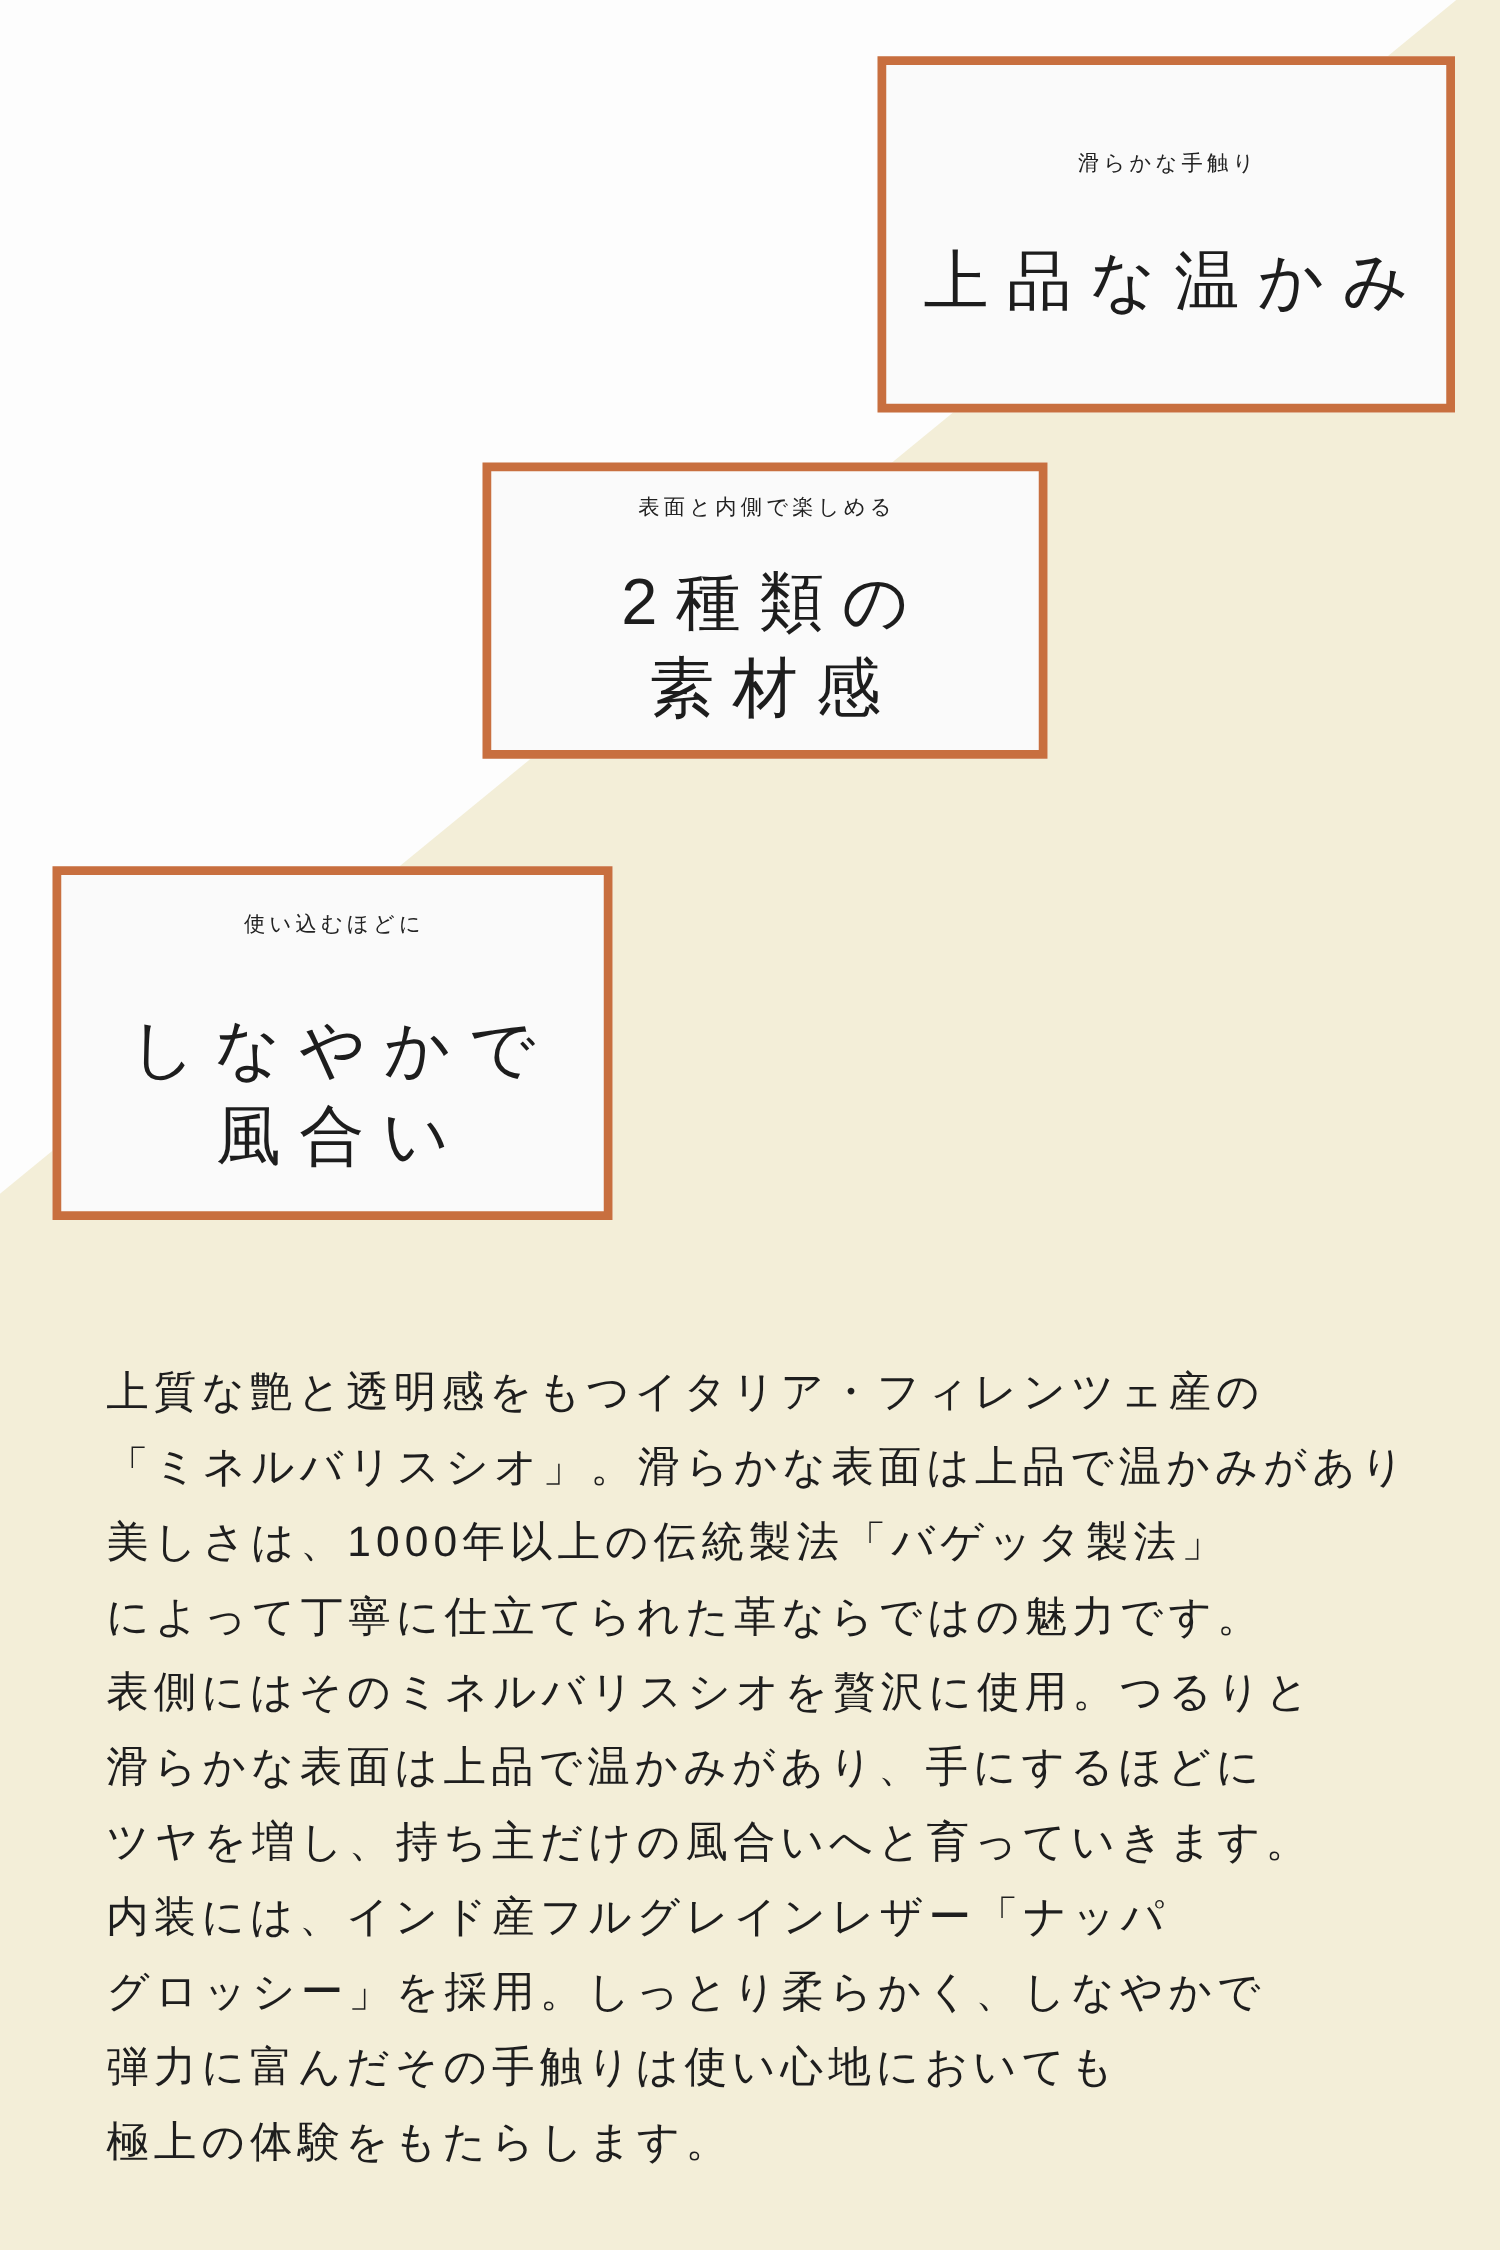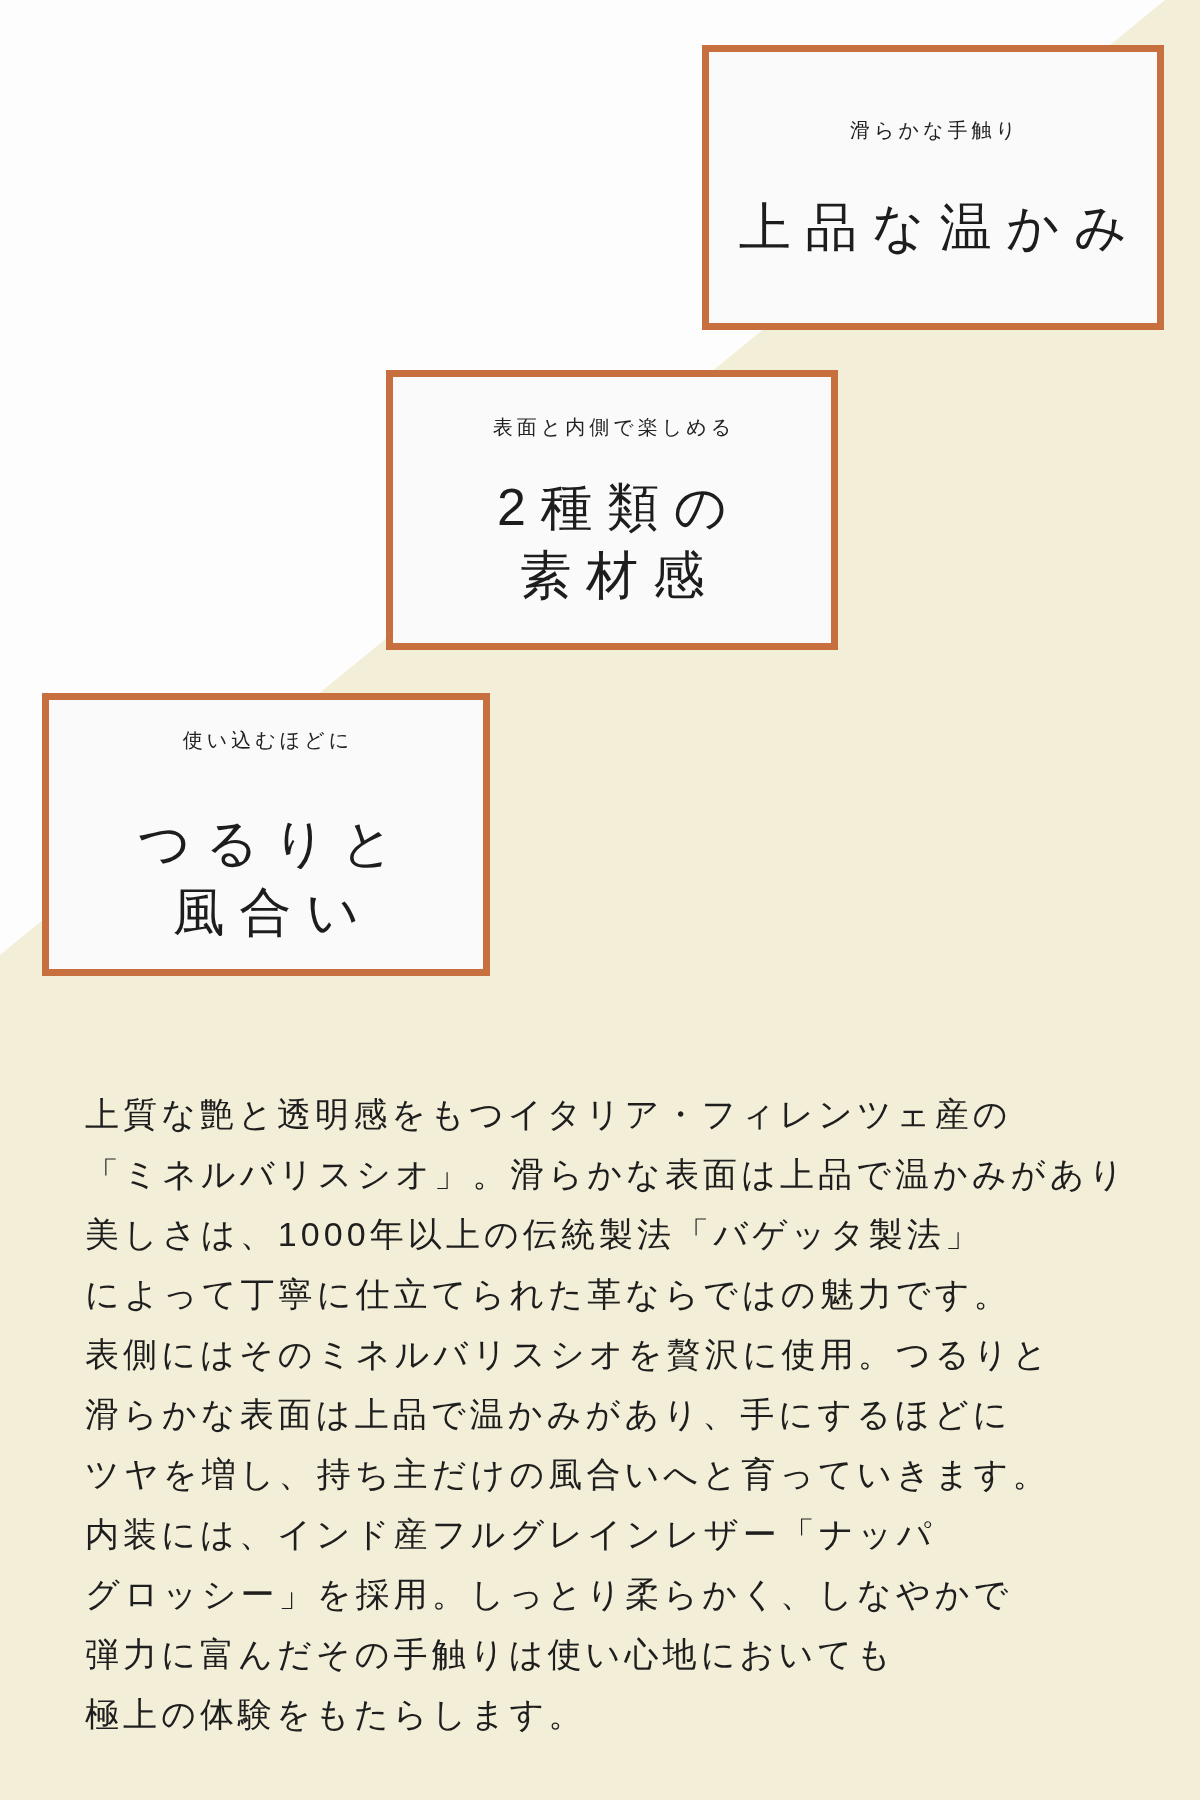--- a/index.html
+++ b/index.html
@@ -34,25 +34,25 @@
     box-sizing:border-box;
     border:7px solid var(--accent);
     background:var(--card-bg);
     display:flex;
     flex-direction:column;
     align-items:center;
     justify-content:center;
     text-align:center;
   }
   .card-1{left:702px;top:45px;width:462px;height:285px;}
-  .card-2{left:386px;top:370px;width:452px;height:280px;}
+  .card-2{left:386px;top:370px;width:452px;height:237px;}
   .card-3{left:42px;top:693px;width:448px;height:283px;gap:24px;}
   .tagline{
     margin:0;
-    font-size:20px;
+    font-size:17px;
     font-weight:400;
     letter-spacing:0.2em;
     text-indent:0.2em;
     line-height:1.72;
     color:#222222;
   }
   .card-heading{
     margin:0;
     font-size:52px;
     font-weight:300;
@@ -103,21 +103,21 @@
       <span>2種類の</span>
       <span>素材感</span>
     </h2>
   </section>
 
   <section class="card card-3">
     <p class="tagline">
       <span>使い込むほどに</span>
     </p>
     <h2 class="card-heading">
-      <span>つるりと</span>
+      <span>しなやかで</span>
       <span>風合い</span>
     </h2>
   </section>
 
   <main class="description">
     <div class="description-line">上質な艶と透明感をもつイタリア・フィレンツェ産の</div>
     <div class="description-line">「ミネルバリスシオ」。滑らかな表面は上品で温かみがあり</div>
     <div class="description-line">美しさは、1000年以上の伝統製法「バゲッタ製法」</div>
     <div class="description-line">によって丁寧に仕立てられた革ならではの魅力です。</div>
     <div class="description-line">表側にはそのミネルバリスシオを贅沢に使用。つるりと</div>

